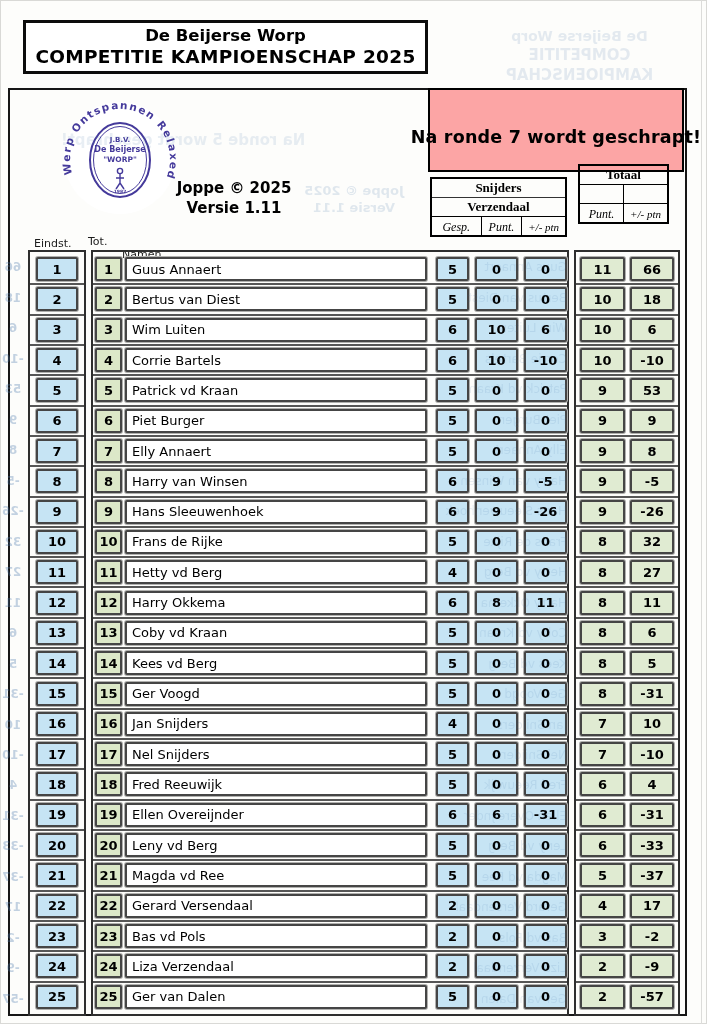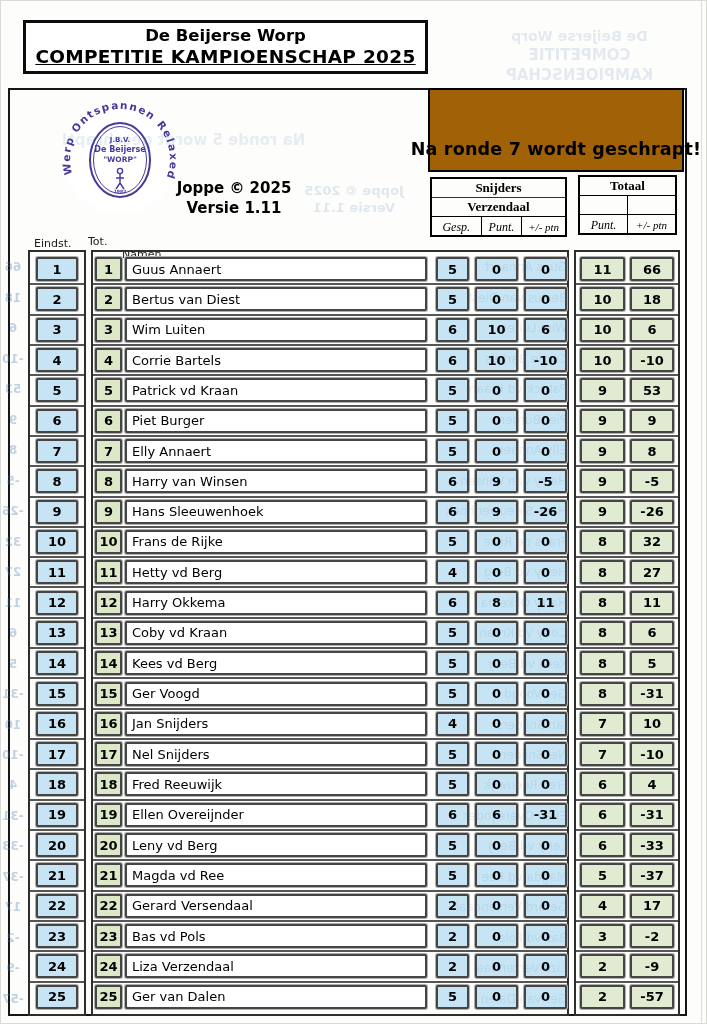--- a/index.html
+++ b/index.html
@@ -5,38 +5,38 @@
   html,body{margin:0;padding:0;background:#e8e8e8;}
   .page{position:relative;width:707px;height:1024px;background:#fdfdfb;overflow:hidden;
         font-family:"DejaVu Sans","Liberation Sans",sans-serif;color:#000;
         box-shadow:inset 0 0 0 1px #d9d9d6;}
   .edge-line{position:absolute;right:5px;top:0;bottom:0;width:1px;background:#dcdcda;}
 
   
   .title-box{position:absolute;left:23px;top:20px;width:399px;height:48px;border:3px solid #0c0c0c;
              background:#fff;display:flex;flex-direction:column;justify-content:center;align-items:center;z-index:3;}
   .title1{font-size:16.5px;font-weight:bold;line-height:20px;}
-  .title2{font-size:18.5px;font-weight:bold;letter-spacing:.3px;line-height:22px;text-decoration:underline;}
+  .title2{font-size:18.5px;font-weight:bold;letter-spacing:.3px;line-height:22px;}
 
   
   .sheet{position:absolute;left:8px;top:88px;width:675px;height:924px;border:2.5px solid #161616;z-index:1;}
 
   .notice-box{position:absolute;left:428px;top:88px;width:256px;height:84px;border:2px solid #000;
-              background:#a16207;display:flex;align-items:flex-end;justify-content:center;
-              padding-bottom:11px;box-sizing:border-box;z-index:3;}
+              background:#fca5a5;display:flex;align-items:flex-end;justify-content:center;
+              padding-bottom:23px;box-sizing:border-box;z-index:3;}
   .notice-text{font-size:17.5px;font-weight:bold;letter-spacing:.2px;white-space:nowrap;}
 
   .credits{position:absolute;left:144px;top:178px;width:180px;text-align:center;z-index:3;}
   .credits div{font-size:15px;font-weight:bold;line-height:20px;}
 
   
   .hdr-table{position:absolute;border:2px solid #000;background:transparent;box-sizing:border-box;z-index:3;
              font-family:"Liberation Serif","DejaVu Serif",serif;}
   .hdr-eind{left:430px;top:177px;width:137px;height:60px;}
-  .hdr-tot{left:578px;top:175px;width:99px;height:60px;}
+  .hdr-tot{left:578px;top:164px;width:91px;height:60px;}
   .hdr-row{display:flex;box-sizing:border-box;}
   .hdr-title{height:19px;align-items:center;justify-content:center;font-weight:bold;font-size:13px;border-bottom:1px solid #333;}
   .hdr-title2{height:19px;align-items:center;justify-content:center;font-weight:bold;font-size:13px;border-bottom:1.5px solid #000;}
   .hdr-empty{height:19px;border-bottom:1.5px solid #000;}
   .hdr-cols{height:20px;align-items:center;}
   .hdr-cell{display:flex;align-items:center;justify-content:center;font-size:12px;height:100%;box-sizing:border-box;font-style:italic;}
   .hdr-cell + .hdr-cell{border-left:1.5px solid #000;}
   .hdr-empty .hdr-cell{font-size:0;}
 
   

